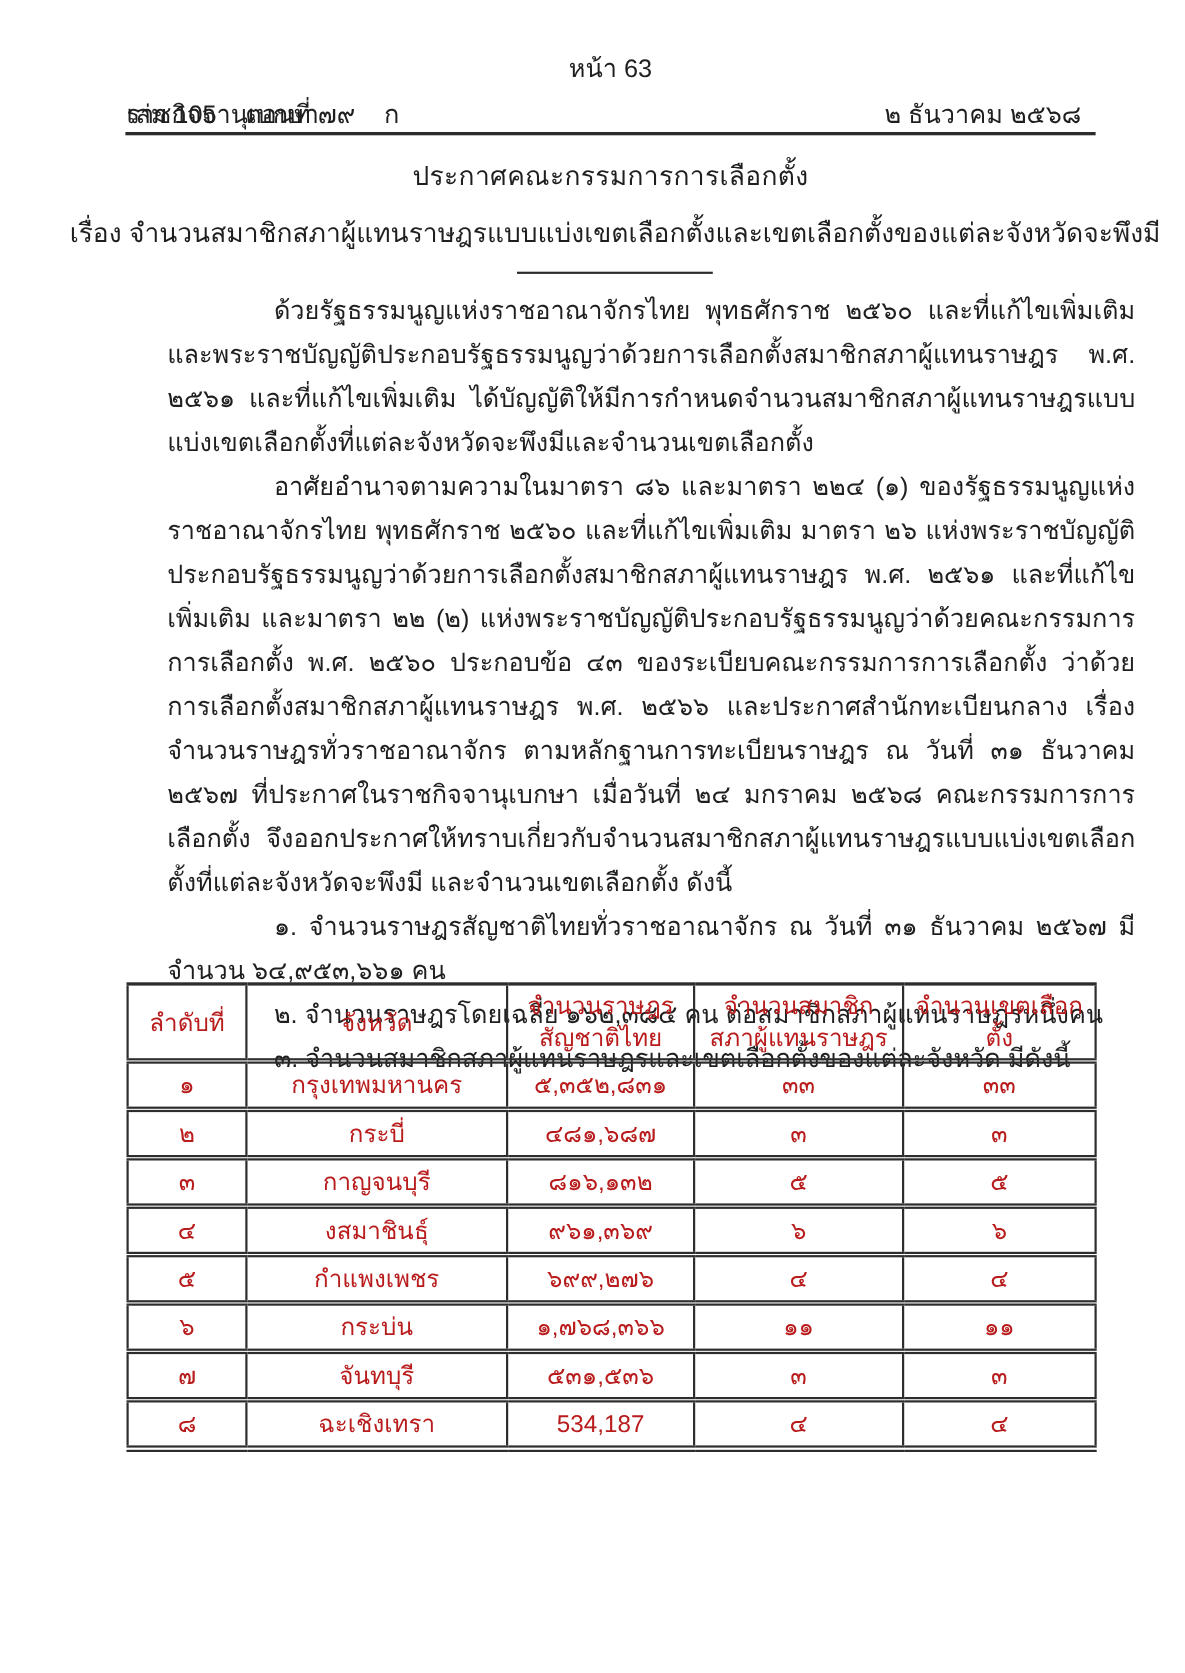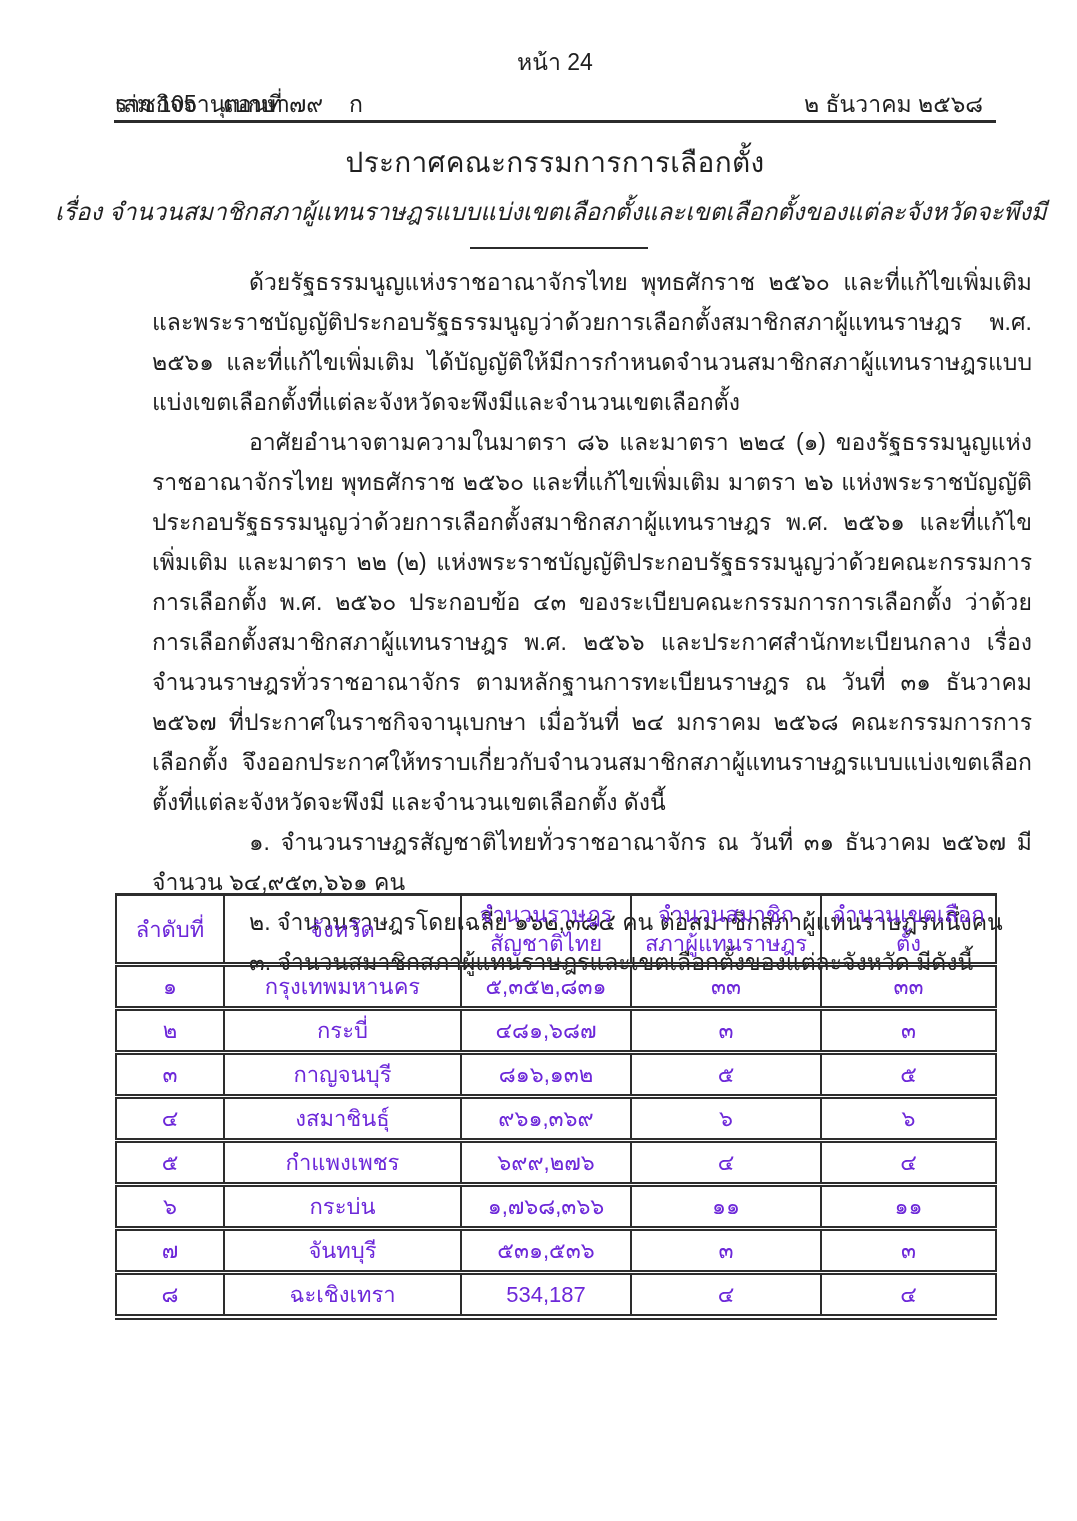--- a/index.html
+++ b/index.html
@@ -26,66 +26,66 @@
   .mast-center { position: absolute; left: 0; right: 0; top: 0; text-align: left; }
   .mast-right { position: absolute; right: 12px; top: 0; }
   .top-rule {
     position: absolute; top: 120px; left: 114px; width: 882px;
     border-top: 3px solid #2b2b2b;
   }
 
   
   .doc-title {
     position: absolute; top: 140px; left: 115px; width: 880px;
-    margin: 0; text-align: center; font-size: 28px; font-weight: 400;
+    margin: 0; text-align: center; font-size: 24px; font-weight: 400;
     letter-spacing: 0.3px;
   }
   .doc-subject {
     position: absolute; top: 192px; left: 55px; width: 1000px;
-    text-align: left; font-size: 24px; font-style: italic;
+    text-align: right; font-size: 24px;
   }
   .short-rule {
     position: absolute; top: 247px; left: 470px; width: 178px;
     border-top: 2.5px solid #2b2b2b;
   }
 
   
   .doc-body {
     position: absolute; top: 262px; left: 115px; width: 880px;
     font-size: 23px; line-height: 40px;
     text-align: justify;
     margin-left: 37px;
   }
   .para { margin: 0; text-indent: 97px; }
 
   
   .gazette-table {
     position: absolute; top: 893px; left: 115px; width: 880px;
     border-collapse: collapse; table-layout: fixed;
-    font-size: 22px; color: #6d28d9;
+    font-size: 22px; color: #b91c1c;
   }
   .gazette-table th, .gazette-table td {
     border: 2px solid #2d2d2d;
     border-bottom: 5px double #2d2d2d;
     text-align: center; vertical-align: middle;
     font-weight: 400; padding: 0;
   }
   .gazette-table thead th {
     border-top: 3px solid #2d2d2d;
     height: 66px; white-space: pre-line; line-height: 29px;
   }
   .gazette-table tbody td { height: 39px; }
   .gazette-table tbody tr:last-child td { border-bottom: 6px double #2d2d2d; }
 </style>
 </head>
 <body>
 
 <div class="page">
 
-  <div class="page-label">หน้า 24</div>
+  <div class="page-label">หน้า 63</div>
 
   <div class="masthead-row">
     <div class="mast-left">
       <span>เล่ม 105</span>
       <span>ตอนที่ ๗๙</span>
       <span>ก</span>
     </div>
     <div class="mast-center">ราชกิจจานุเบกษา</div>
     <div class="mast-right">๒ ธันวาคม ๒๕๖๘</div>
   </div>

